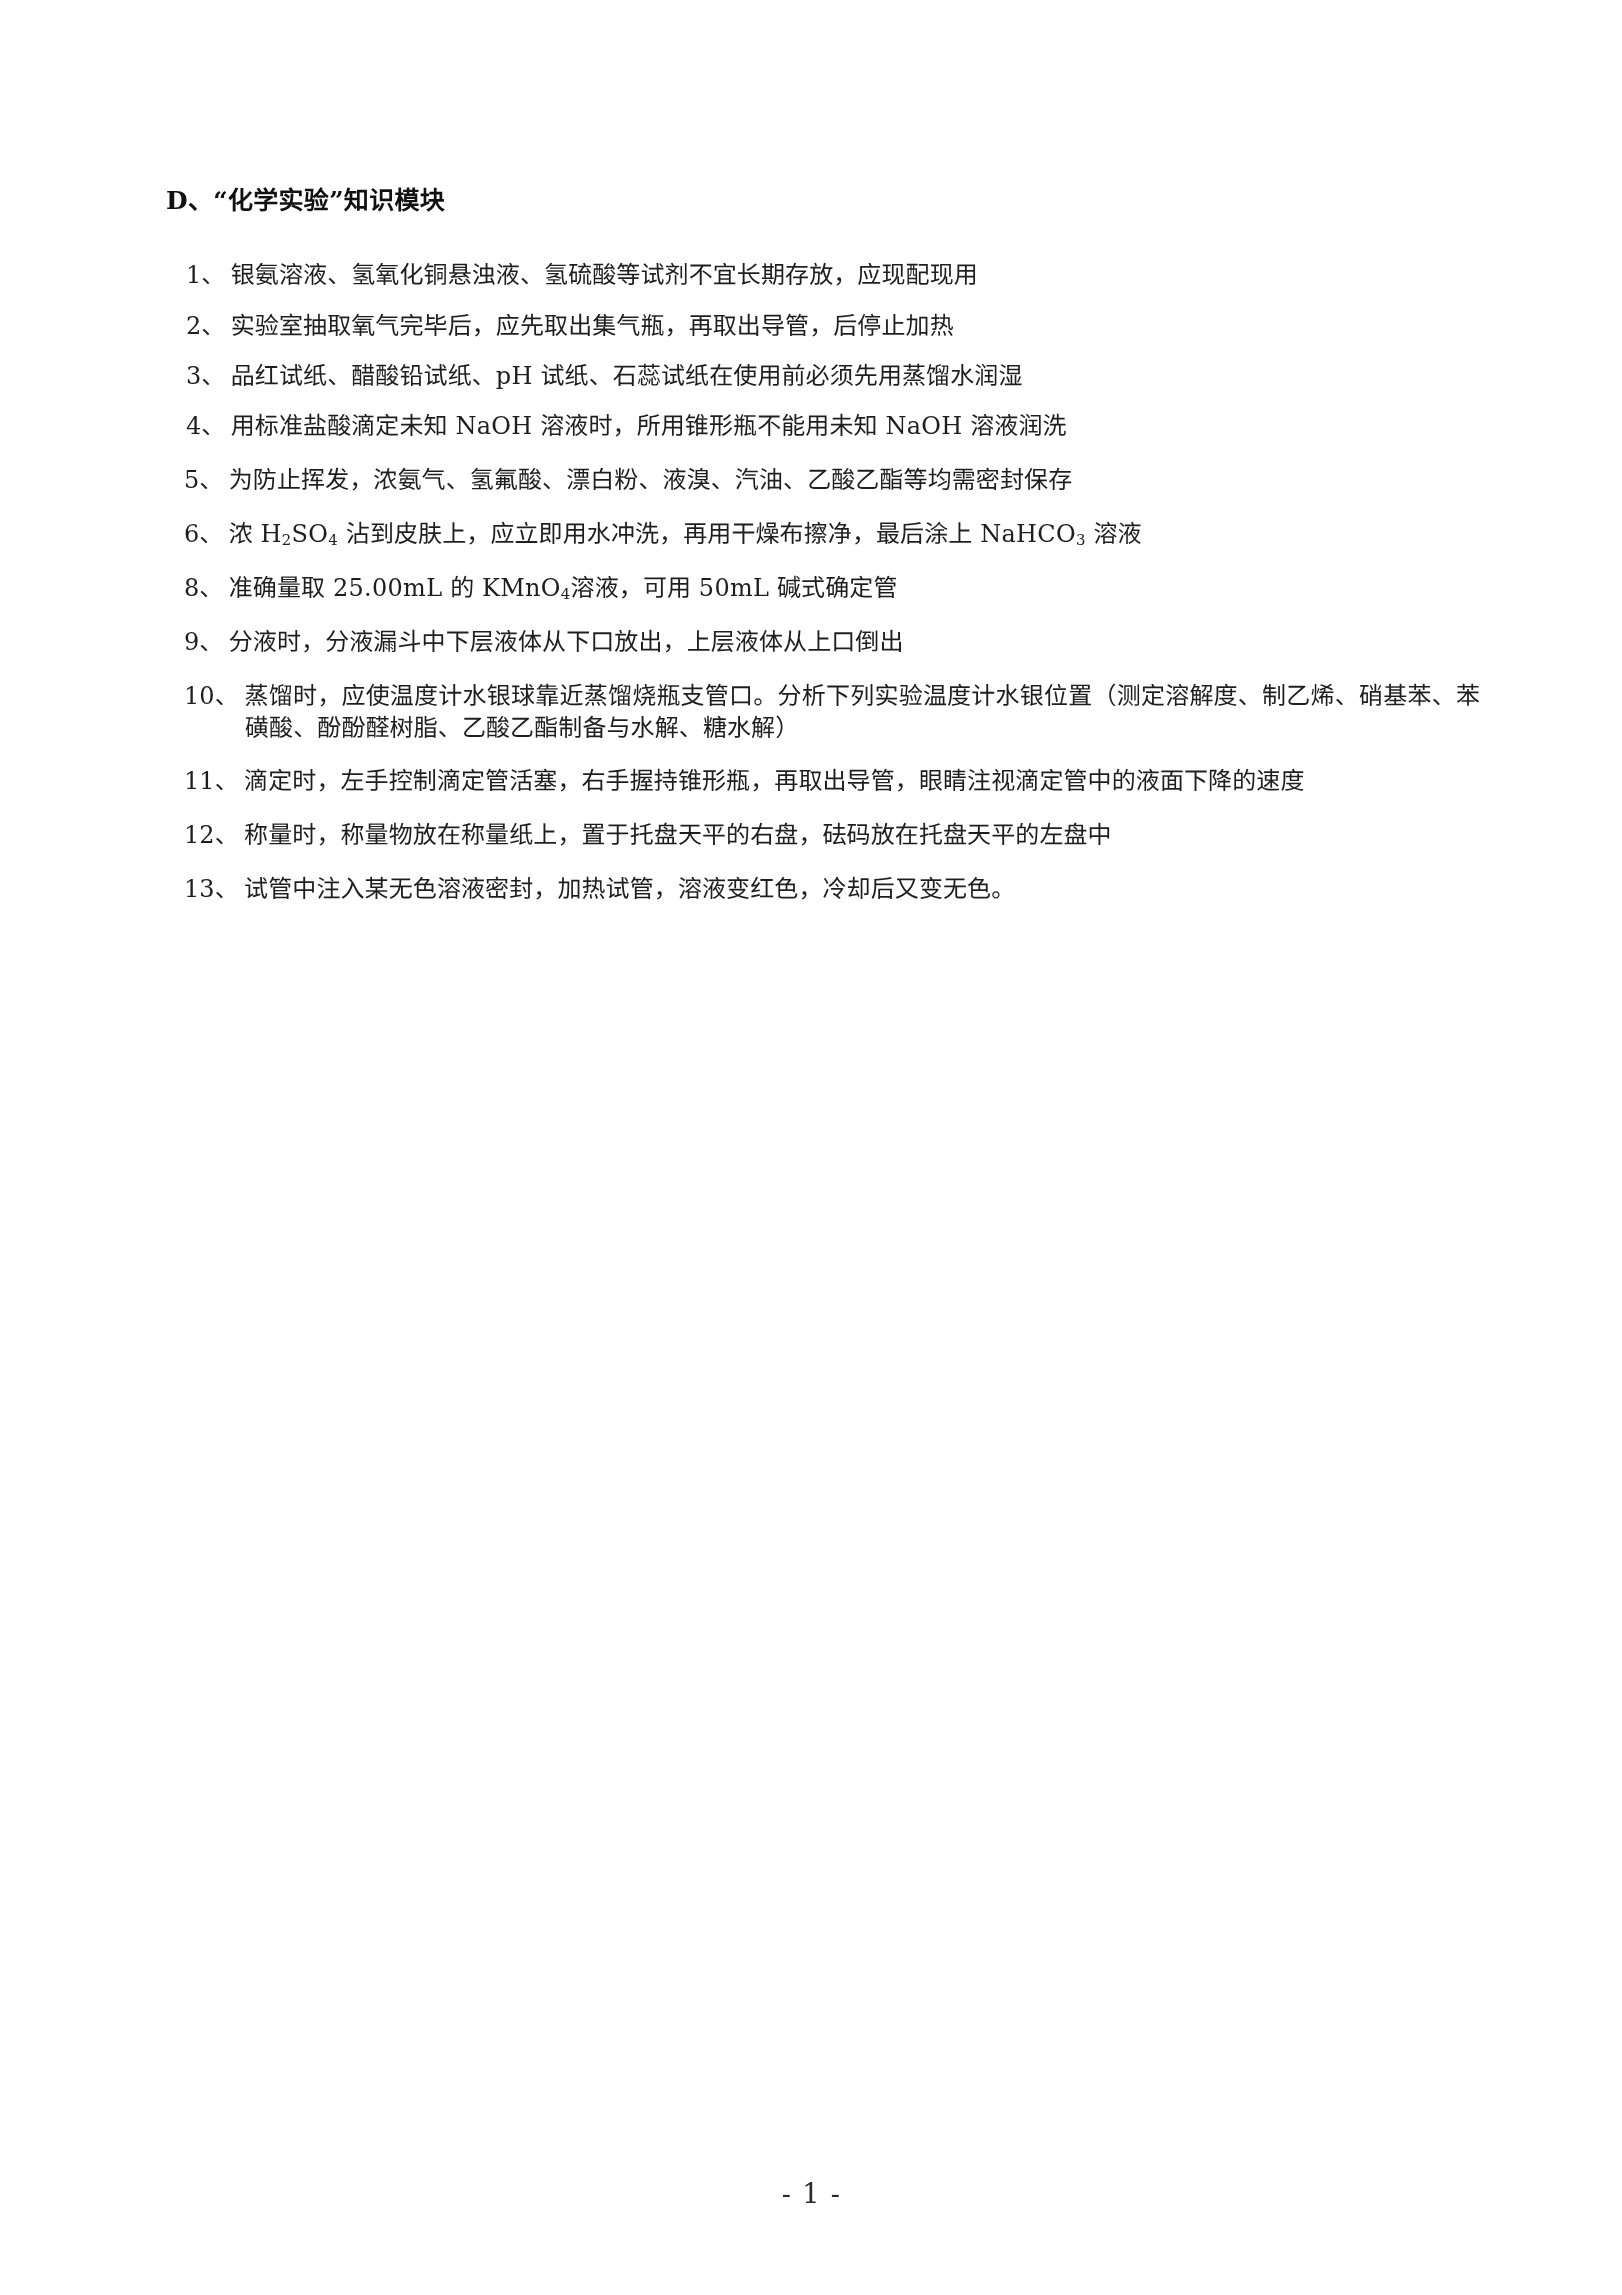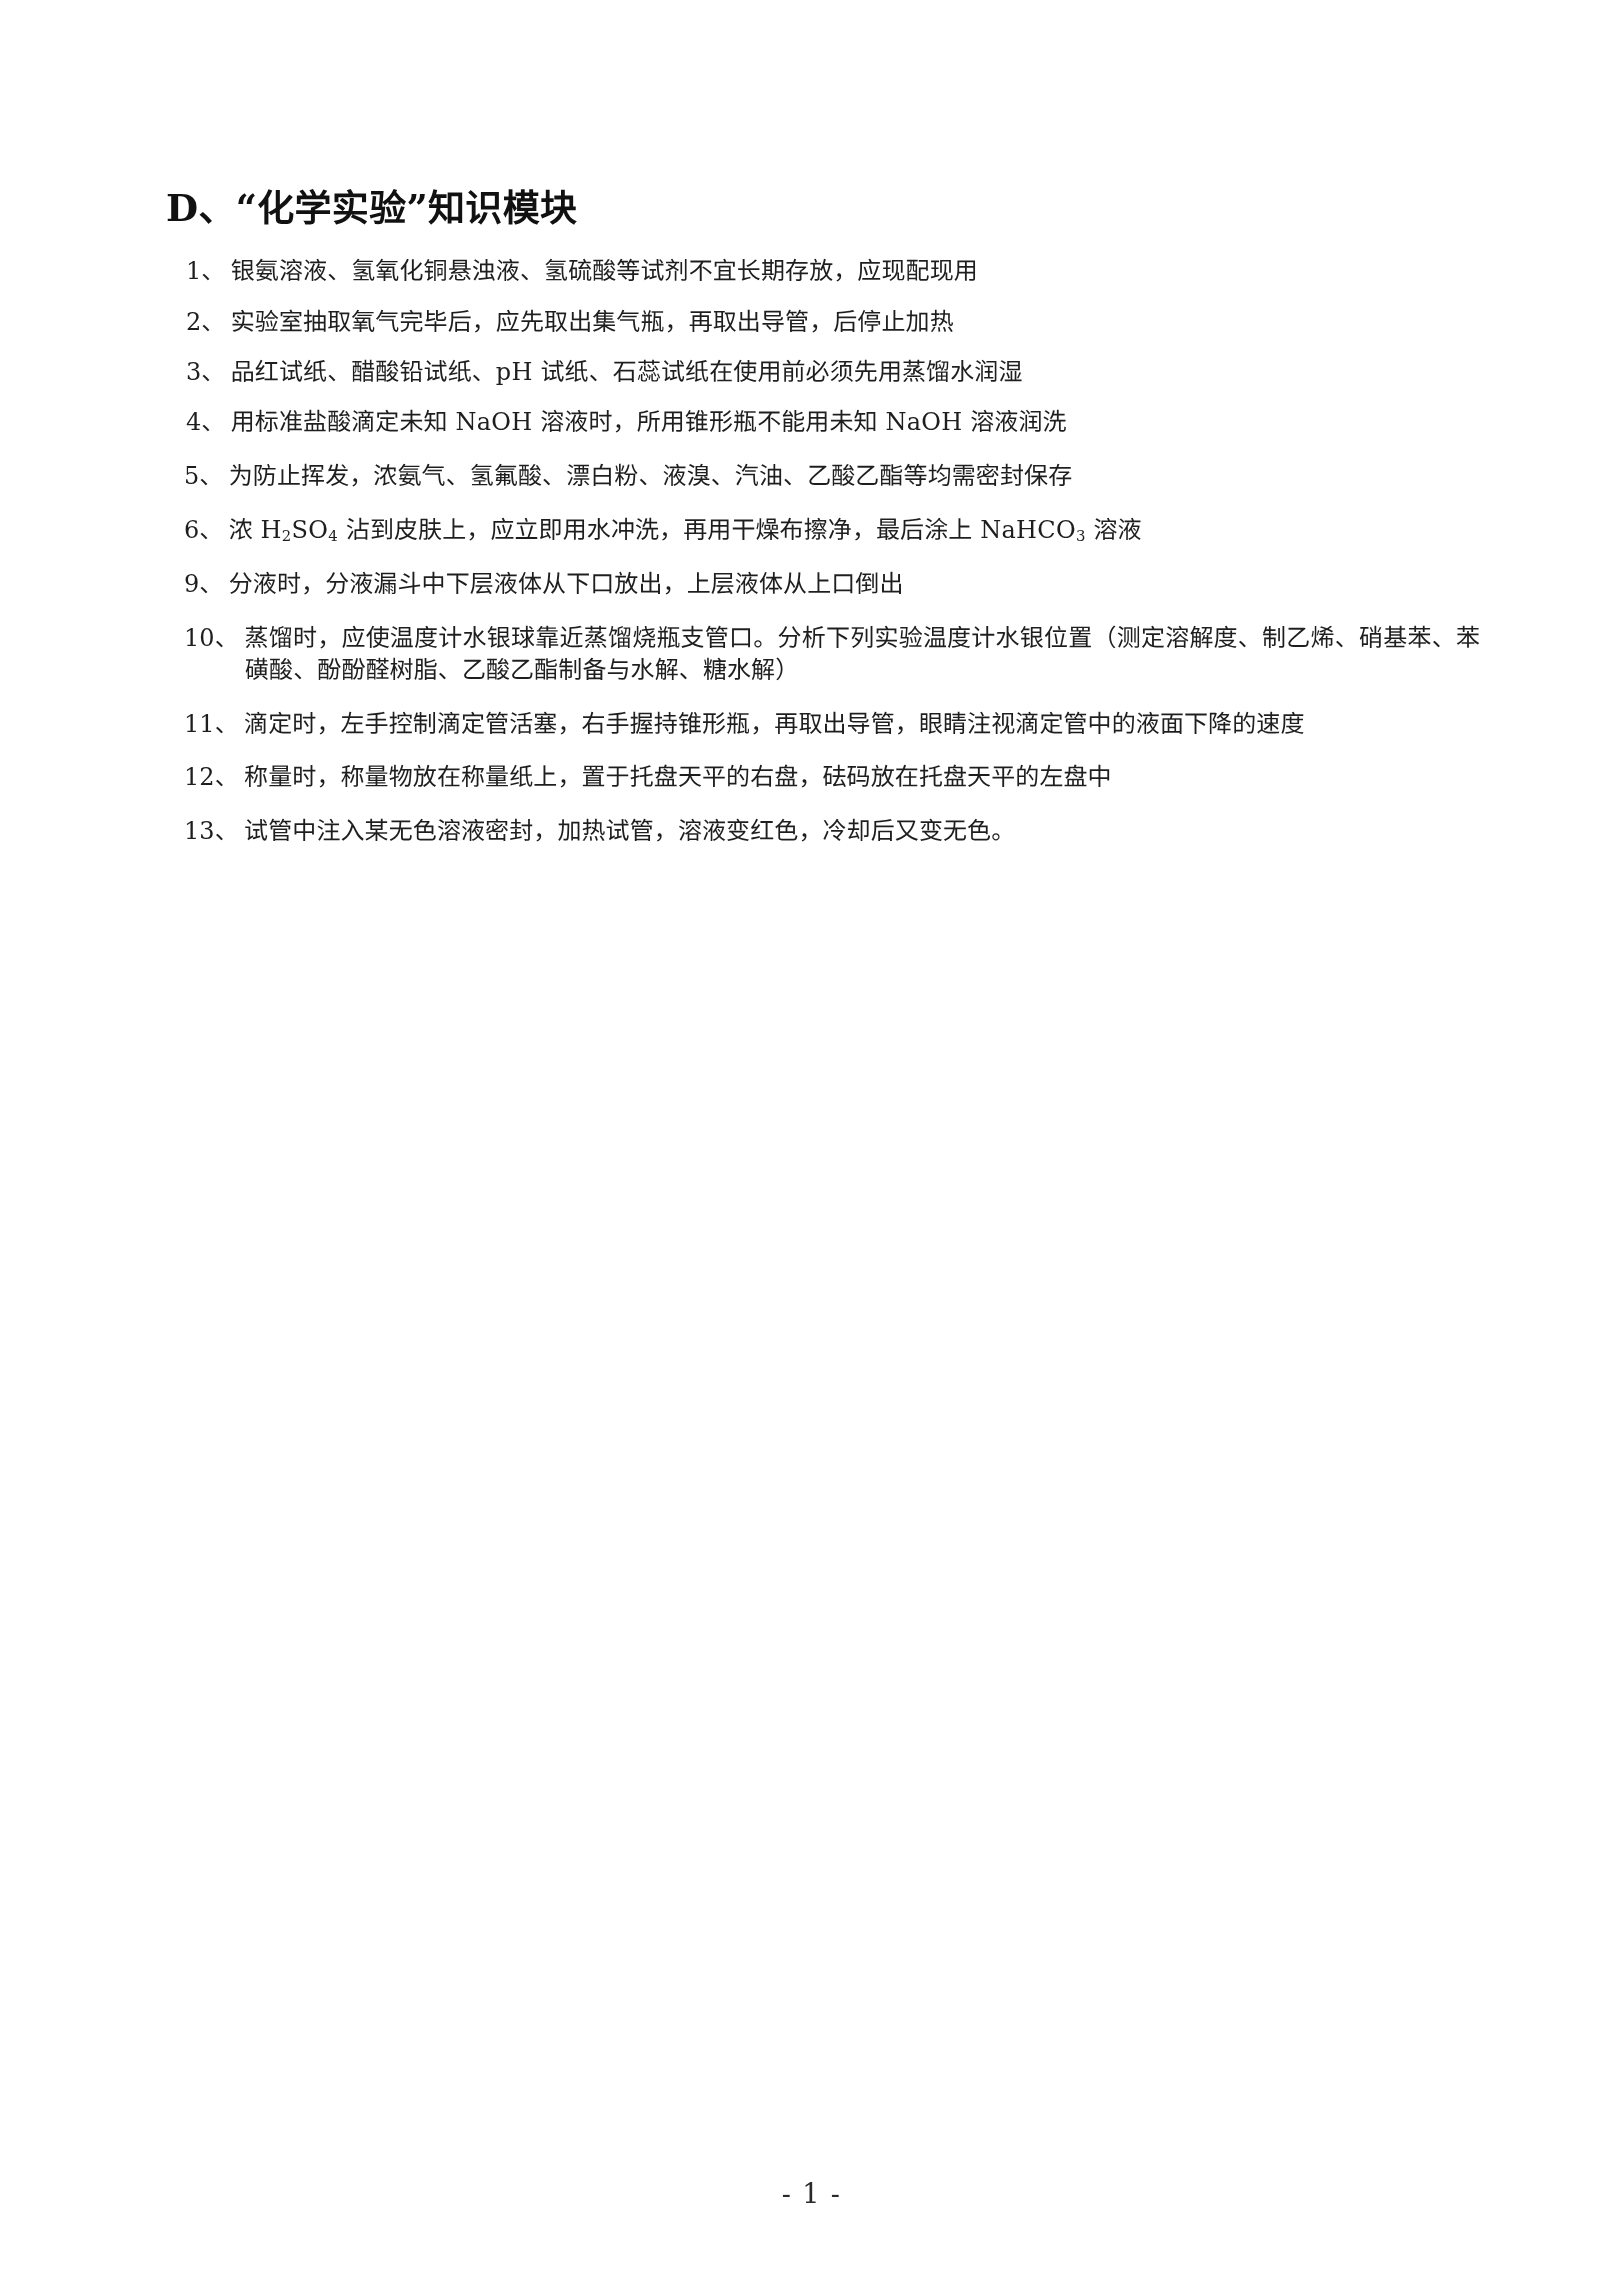--- a/index.html
+++ b/index.html
@@ -21,24 +21,24 @@
     overflow: hidden;
   }
   .content {
     position: absolute;
     left: 144px;
     top: 185px;
     width: 1336px;
   }
   .doc-heading {
     font-weight: bold;
-    font-size: 37px;
+    font-size: 25px;
     line-height: 1.25;
     letter-spacing: 0.3px;
-    margin: 0 0 25px 0;
+    margin: 0 0 44px 0;
     padding-left: 22px;
     color: #111111;
   }
   .item {
     font-size: 24px;
     line-height: 1.33;
     margin: 0 0 18.4px 0;
     color: #1e1e1e;
     letter-spacing: 0.1px;
     text-align: justify;
@@ -94,20 +94,21 @@
 
     <h1 class="doc-heading">D、“化学实验”知识模块</h1>
 
     <div id="item-list">
         <p class="item flush"><span class="num">1、</span><span class="gap"></span><span>银氨溶液、氢氧化铜悬浊液、氢硫酸等试剂不宜长期存放，应现配现用</span></p>
         <p class="item flush"><span class="num">2、</span><span class="gap"></span><span>实验室抽取氧气完毕后，应先取出集气瓶，再取出导管，后停止加热</span></p>
         <p class="item flush"><span class="num">3、</span><span class="gap"></span><span>品红试纸、醋酸铅试纸、<span class="latin">pH</span> 试纸、石蕊试纸在使用前必须先用蒸馏水润湿</span></p>
         <p class="item flush"><span class="num">4、</span><span class="gap"></span><span>用标准盐酸滴定未知 <span class="latin">NaOH</span> 溶液时，所用锥形瓶不能用未知 <span class="latin">NaOH</span> 溶液润洗</span></p>
         <p class="item hang"><span class="num">5、</span><span class="gap"></span><span>为防止挥发，浓氨气、氢氟酸、漂白粉、液溴、汽油、乙酸乙酯等均需密封保存</span></p>
         <p class="item hang"><span class="num">6、</span><span class="gap"></span><span>浓 <span class="latin">H<sub>2</sub>SO<sub>4</sub></span> 沾到皮肤上，应立即用水冲洗，再用干燥布擦净，最后涂上 <span class="latin">NaHCO<sub>3</sub></span> 溶液</span></p>
+        <p class="item hang"><span class="num">8、</span><span class="gap"></span><span>准确量取 <span class="latin">25.00mL</span> 的 <span class="latin">KMnO<sub>4</sub></span>溶液，可用 <span class="latin">50mL</span> 碱式确定管</span></p>
         <p class="item hang"><span class="num">9、</span><span class="gap"></span><span>分液时，分液漏斗中下层液体从下口放出，上层液体从上口倒出</span></p>
         <p class="item hang"><span class="num">10、</span><span class="gap"></span><span>蒸馏时，应使温度计水银球靠近蒸馏烧瓶支管口。分析下列实验温度计水银位置（测定溶解度、制乙烯、硝基苯、苯磺酸、酚酚醛树脂、乙酸乙酯制备与水解、糖水解）</span></p>
         <p class="item hang"><span class="num">11、</span><span class="gap"></span><span>滴定时，左手控制滴定管活塞，右手握持锥形瓶，再取出导管，眼睛注视滴定管中的液面下降的速度</span></p>
         <p class="item hang"><span class="num">12、</span><span class="gap"></span><span>称量时，称量物放在称量纸上，置于托盘天平的右盘，砝码放在托盘天平的左盘中</span></p>
         <p class="item hang"><span class="num">13、</span><span class="gap"></span><span>试管中注入某无色溶液密封，加热试管，溶液变红色，冷却后又变无色。</span></p>
       </div>
 
   </div>
 
   <div class="footer">- 1 -</div>

